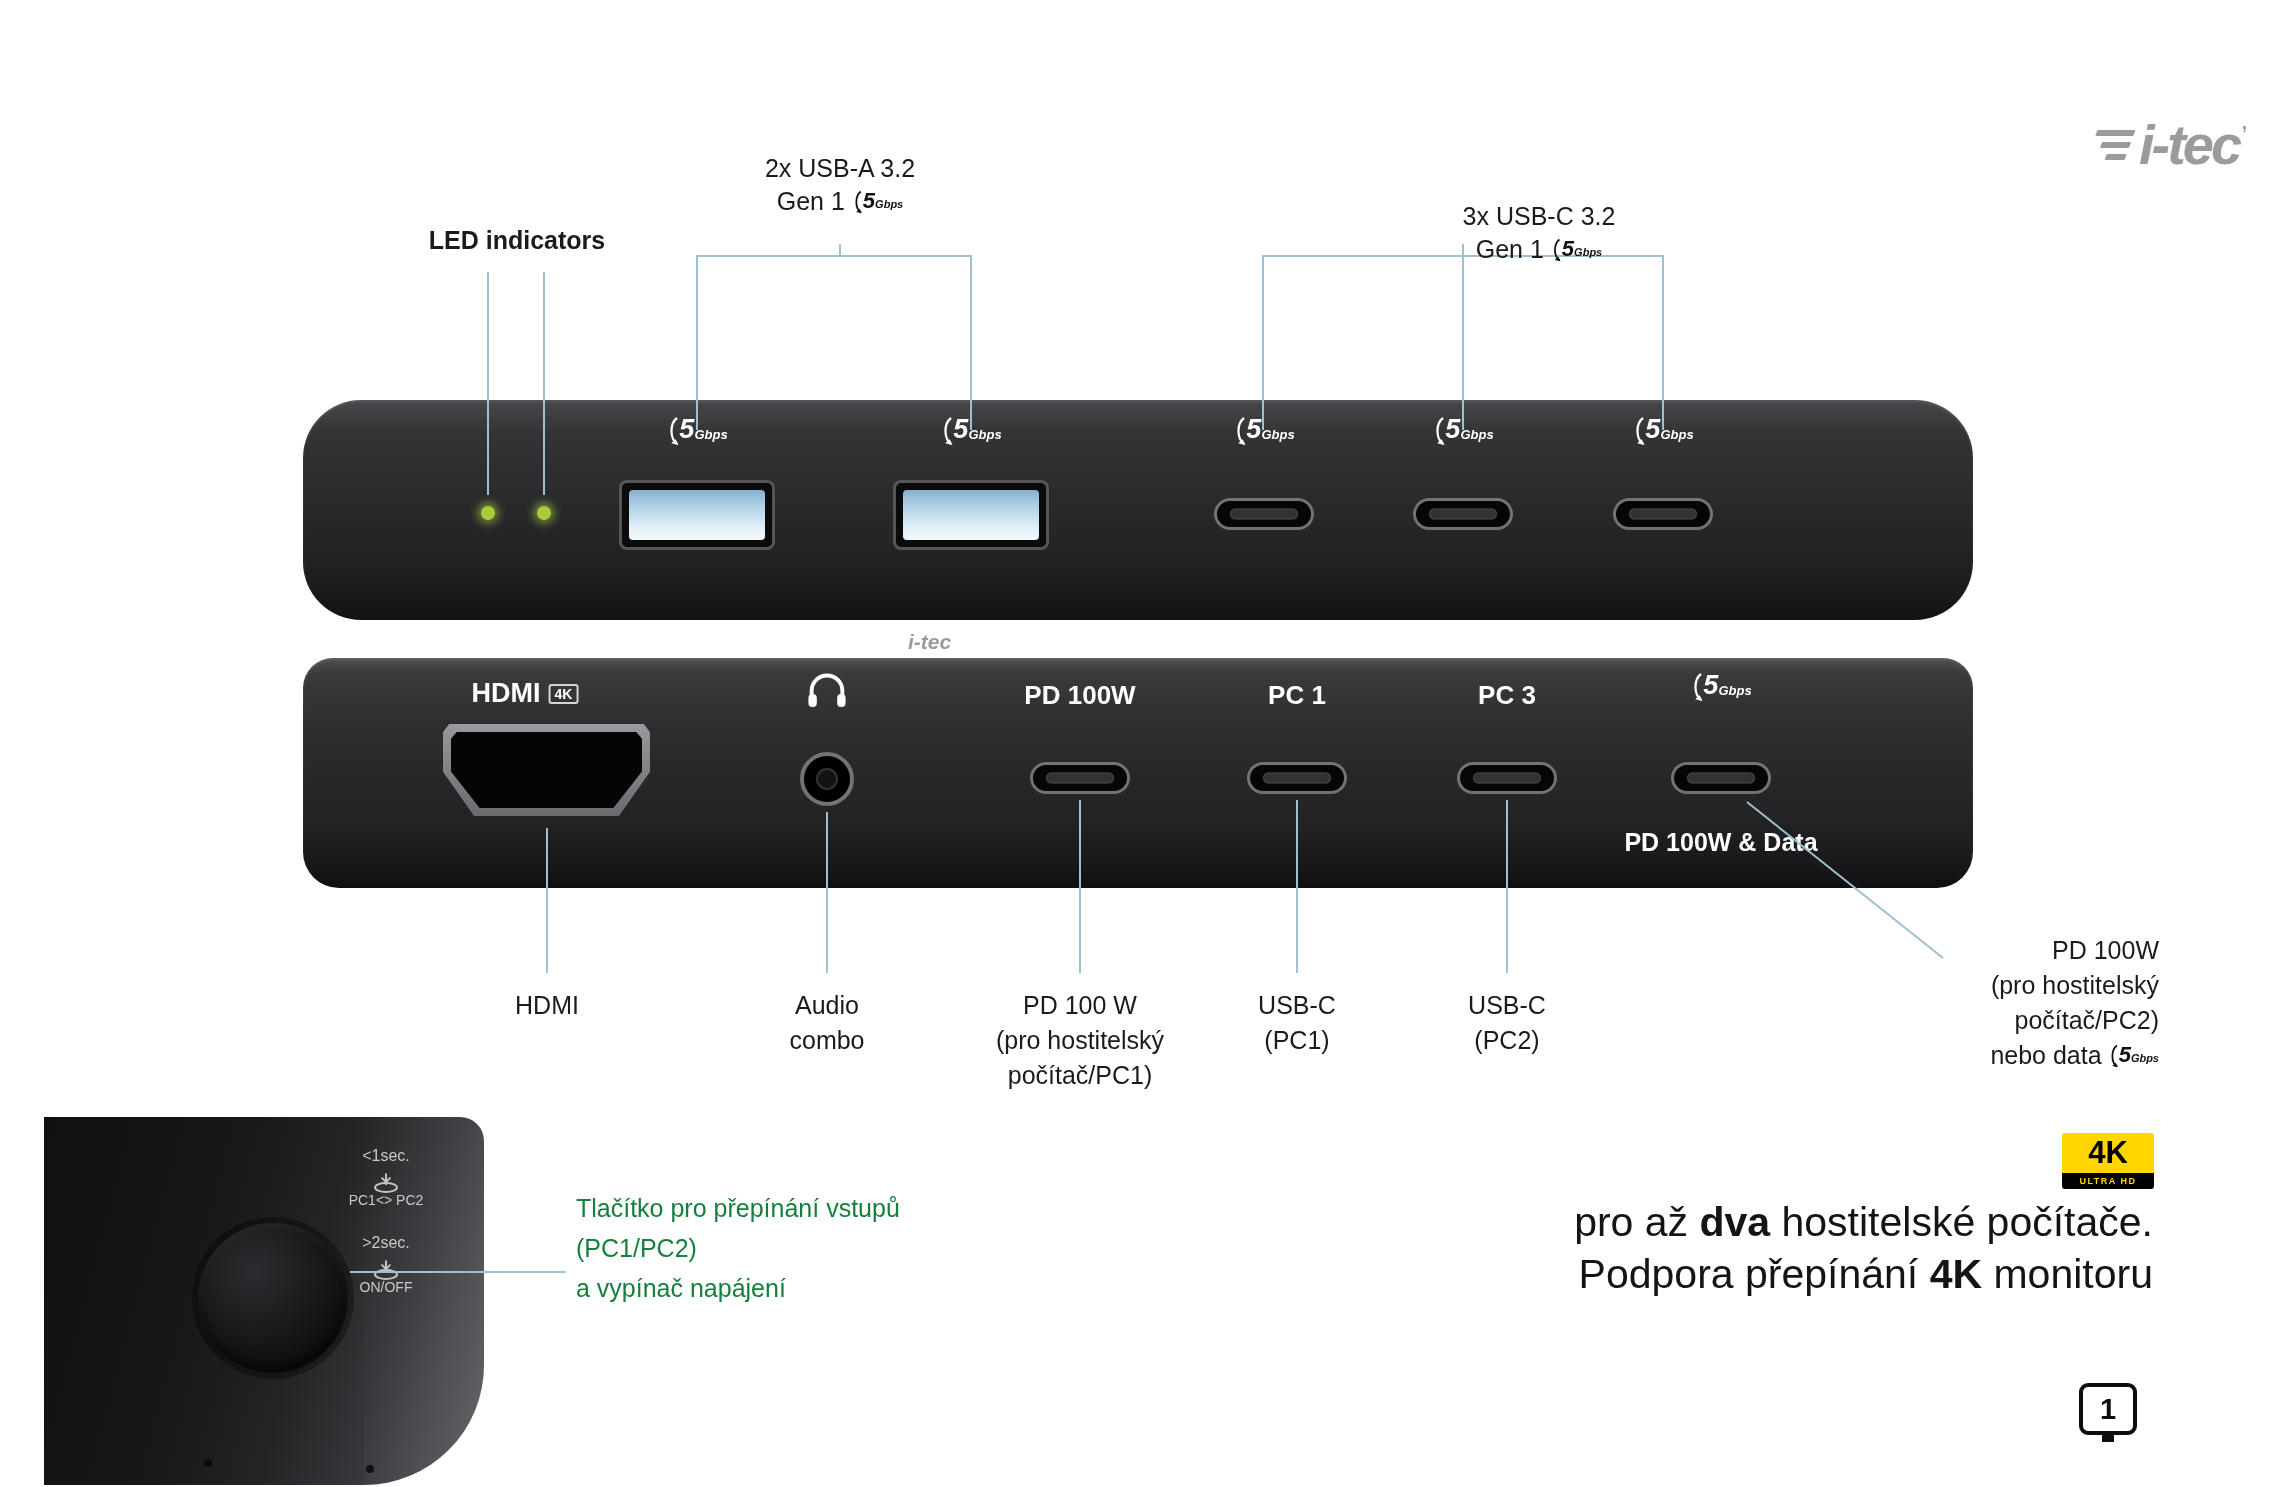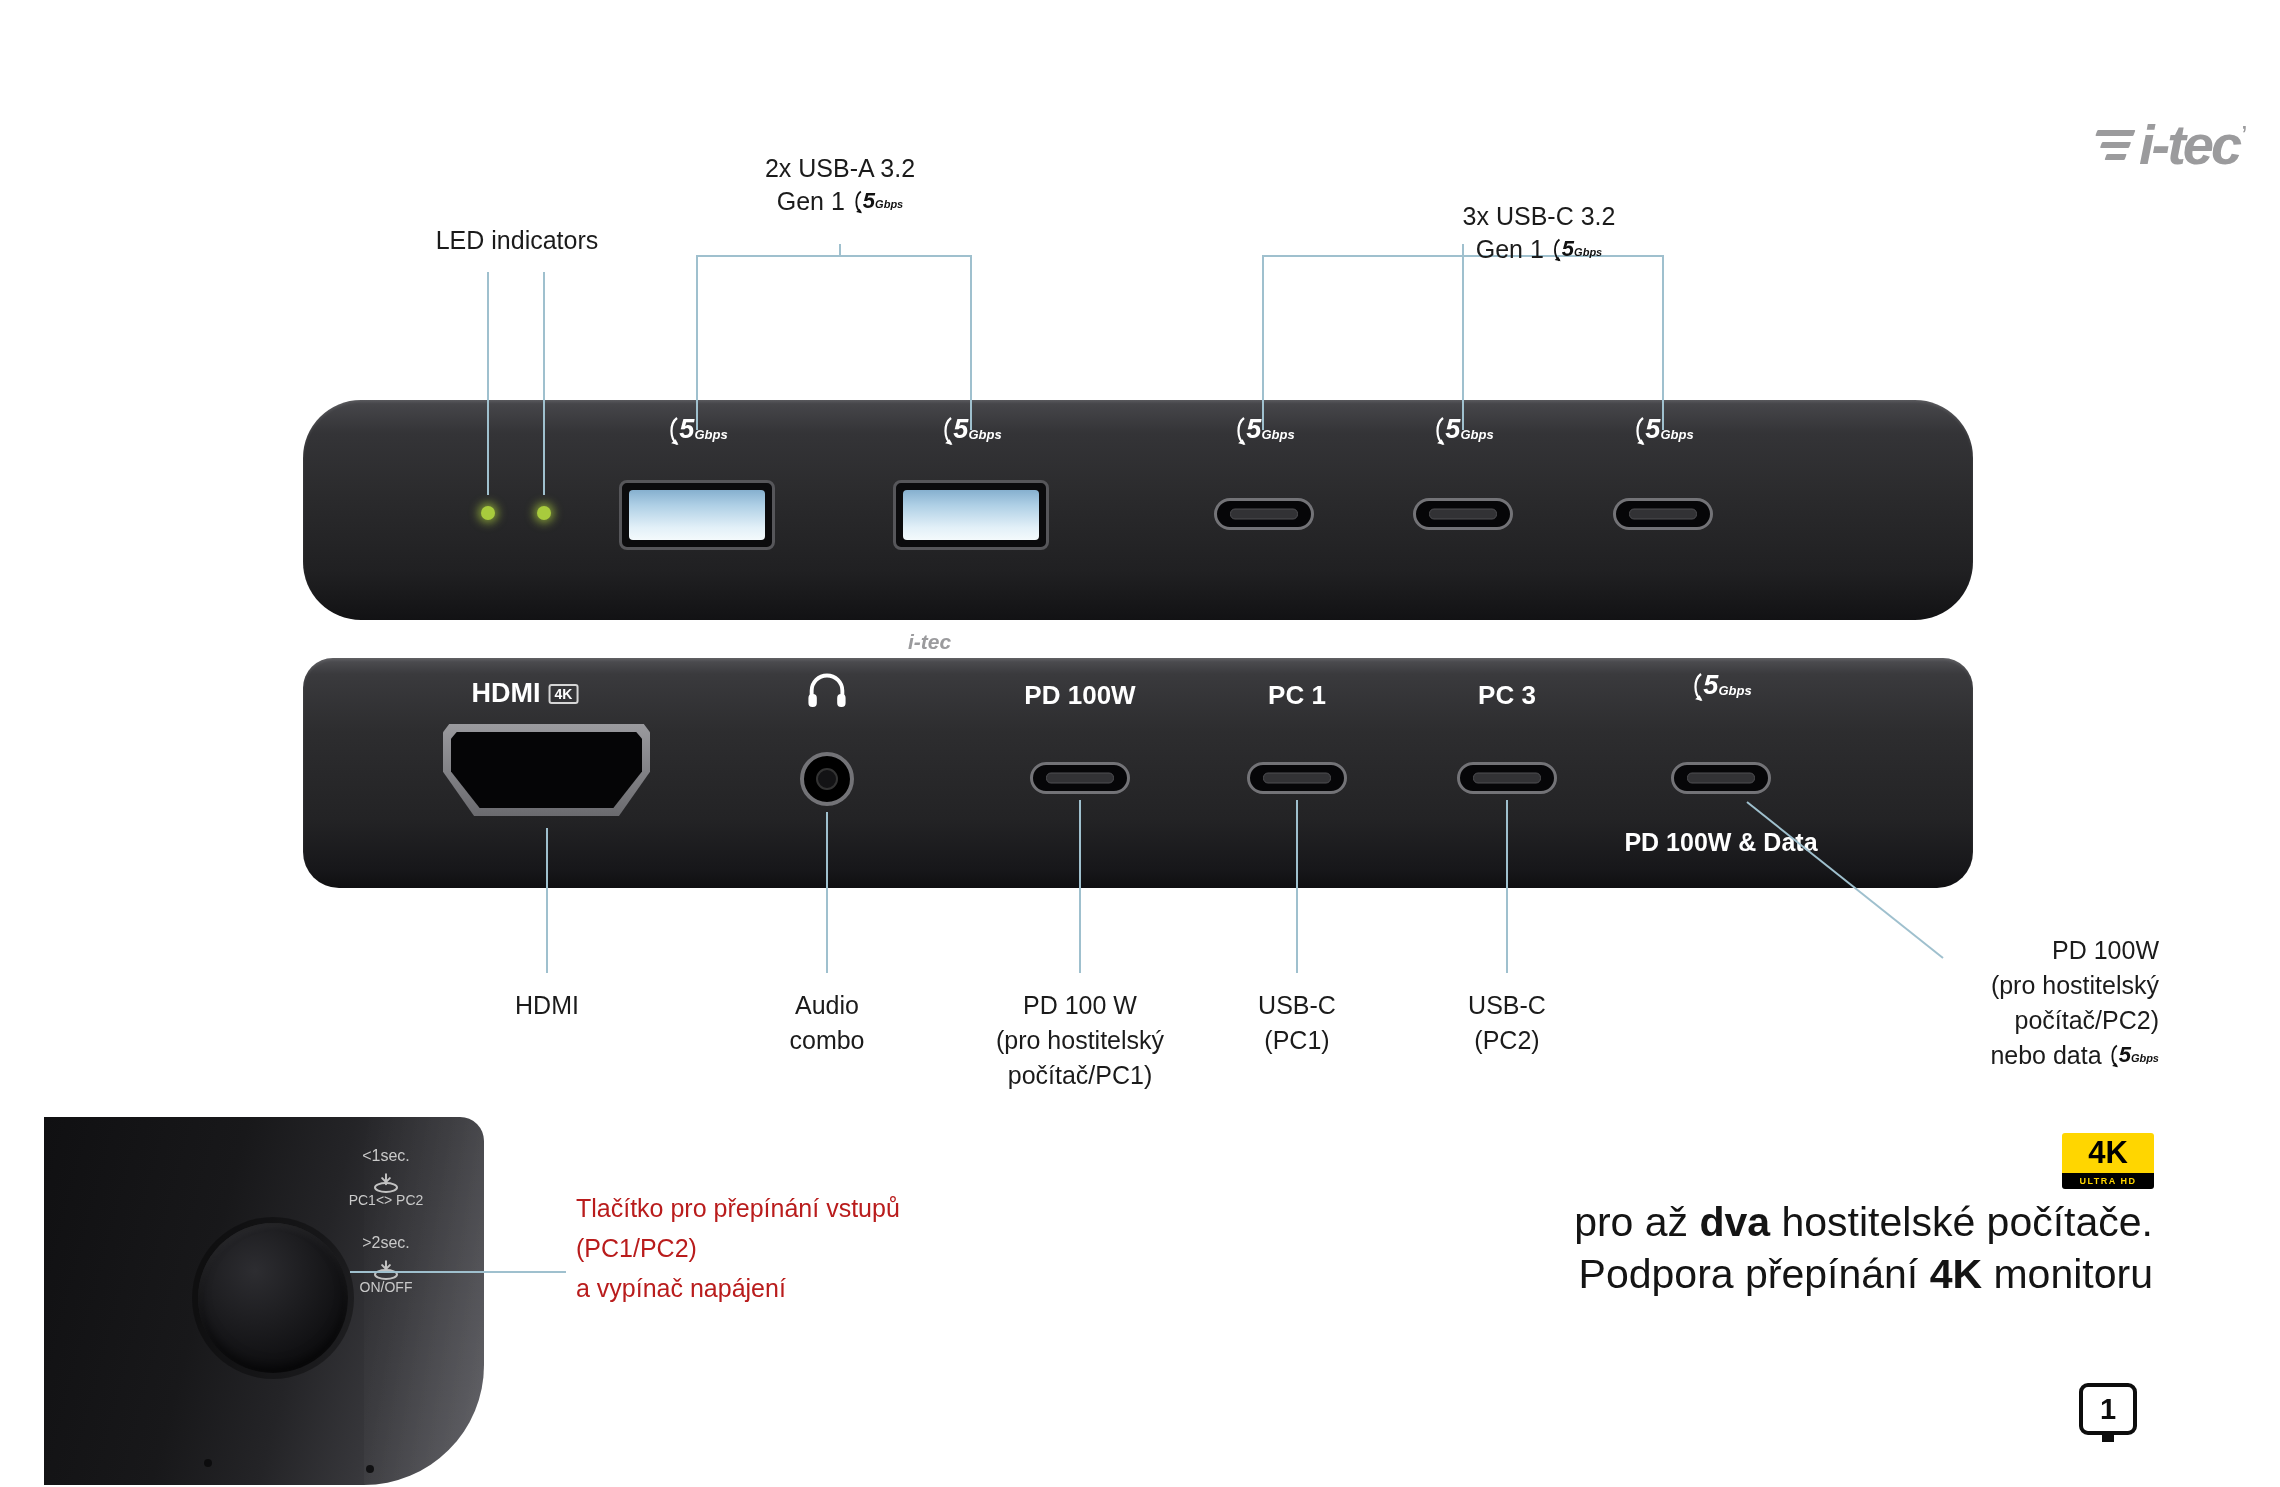--- a/index.html
+++ b/index.html
@@ -15,21 +15,21 @@
   .logo-bars{display:flex;flex-direction:column;align-items:flex-end;margin-right:9px;transform:skewX(-20deg);}
   .logo-bars i{display:block;height:6px;background:#9b9b9d;margin:3px 0;border-radius:1px;}
   .logo-bars i:nth-child(1){width:38px}
   .logo-bars i:nth-child(2){width:29px}
   .logo-bars i:nth-child(3){width:20px}
   .logo-text{font-size:56px;font-weight:700;font-style:italic;letter-spacing:-3px;}
   .logo-mark{font-size:28px;margin-left:2px;margin-top:-18px;}
 
   
   .toplbl{position:absolute;z-index:4;font-size:25px;color:#1b1b1b;text-align:center;transform:translateX(-50%);}
-  .lbl-led{left:517px;top:226px;white-space:nowrap;}
+  .lbl-led{left:517px;top:226px;white-space:nowrap;font-weight:bold;}
   .lbl-usba{left:840px;top:154px;}
   .lbl-usbc{left:1539px;top:154px;margin-top:48px;}
   .toplbl .l2{display:flex;align-items:center;justify-content:center;gap:7px;margin-top:4px;}
 
   
   .sb{display:inline-flex;align-items:flex-start;line-height:1;}
   .sb .swoosh-icon{width:13px;height:30px;display:block;}
   .sb .swoosh-icon path{stroke:currentColor;}
   .sb .swoosh-icon .ah{fill:currentColor;stroke:none;}
   .sb .sb5{font-style:italic;font-weight:800;font-size:27px;letter-spacing:-1px;}
@@ -120,21 +120,21 @@
   .cu-col{position:absolute;left:286px;top:30px;width:112px;display:flex;flex-direction:column;
        align-items:center;color:#c9c9c9;font-size:16px;line-height:1.1;}
   .cu-col .act{font-size:14px;white-space:nowrap;}
   .cu-col .gap{height:26px;}
   .press-icon{width:34px;height:22px;margin-top:6px;}
   .press-icon *{stroke:#c2c2c2;fill:none;stroke-width:1.8;stroke-linecap:round;stroke-linejoin:round;}
   .hole{position:absolute;width:8px;height:8px;border-radius:50%;background:#09090a;opacity:.85;}
   .hole1{left:160px;top:342px;} .hole2{left:322px;top:348px;}
 
   .closeup-cap{position:absolute;left:576px;top:1188px;font-size:25px;line-height:1.6;
-       color:#b91c1c;white-space:pre-line;z-index:4;}
+       color:#15803d;white-space:pre-line;z-index:4;}
 
   
   .badge4k{position:absolute;left:2062px;top:1133px;width:92px;text-align:center;z-index:4;}
   .badge4k .b4top{background:#ffd600;color:#000;font-weight:800;font-size:31px;height:40px;
        line-height:40px;border-radius:3px 3px 0 0;letter-spacing:0;}
   .badge4k .b4bot{background:#000;color:#ffd600;font-size:9px;letter-spacing:1.5px;height:16px;
        line-height:16px;border-radius:0 0 3px 3px;font-weight:700;}
 
   .marketing{position:absolute;right:127px;top:1196px;text-align:right;font-size:41px;
        line-height:1.28;color:#141414;z-index:4;white-space:nowrap;}

